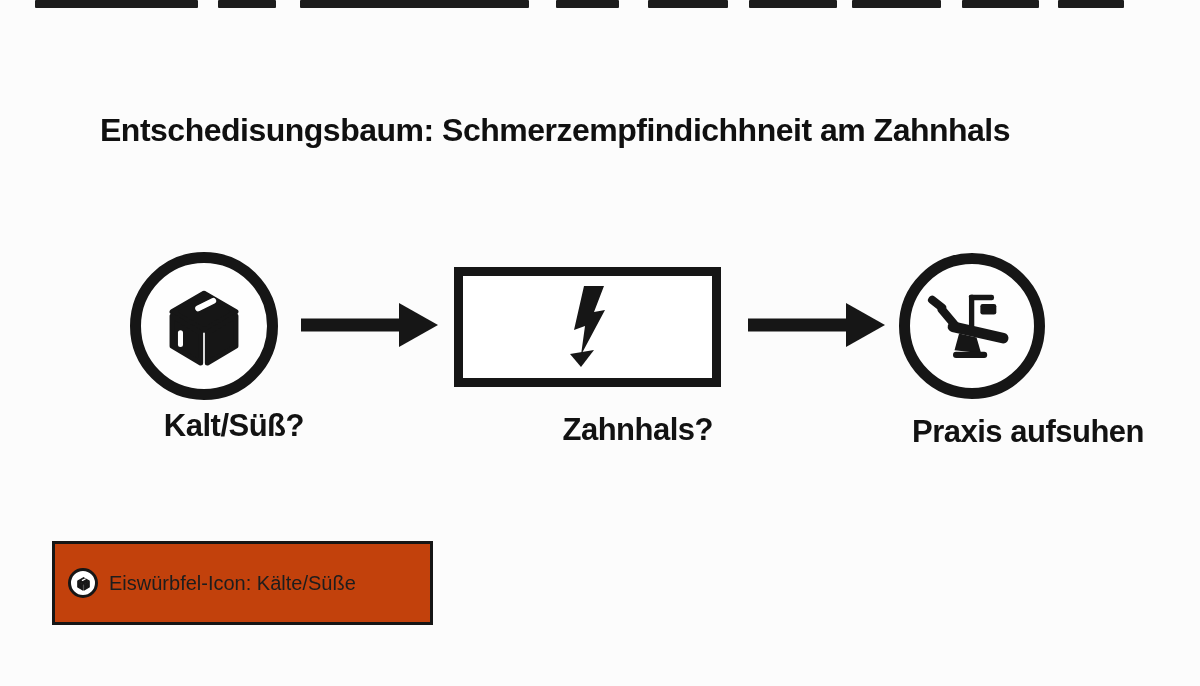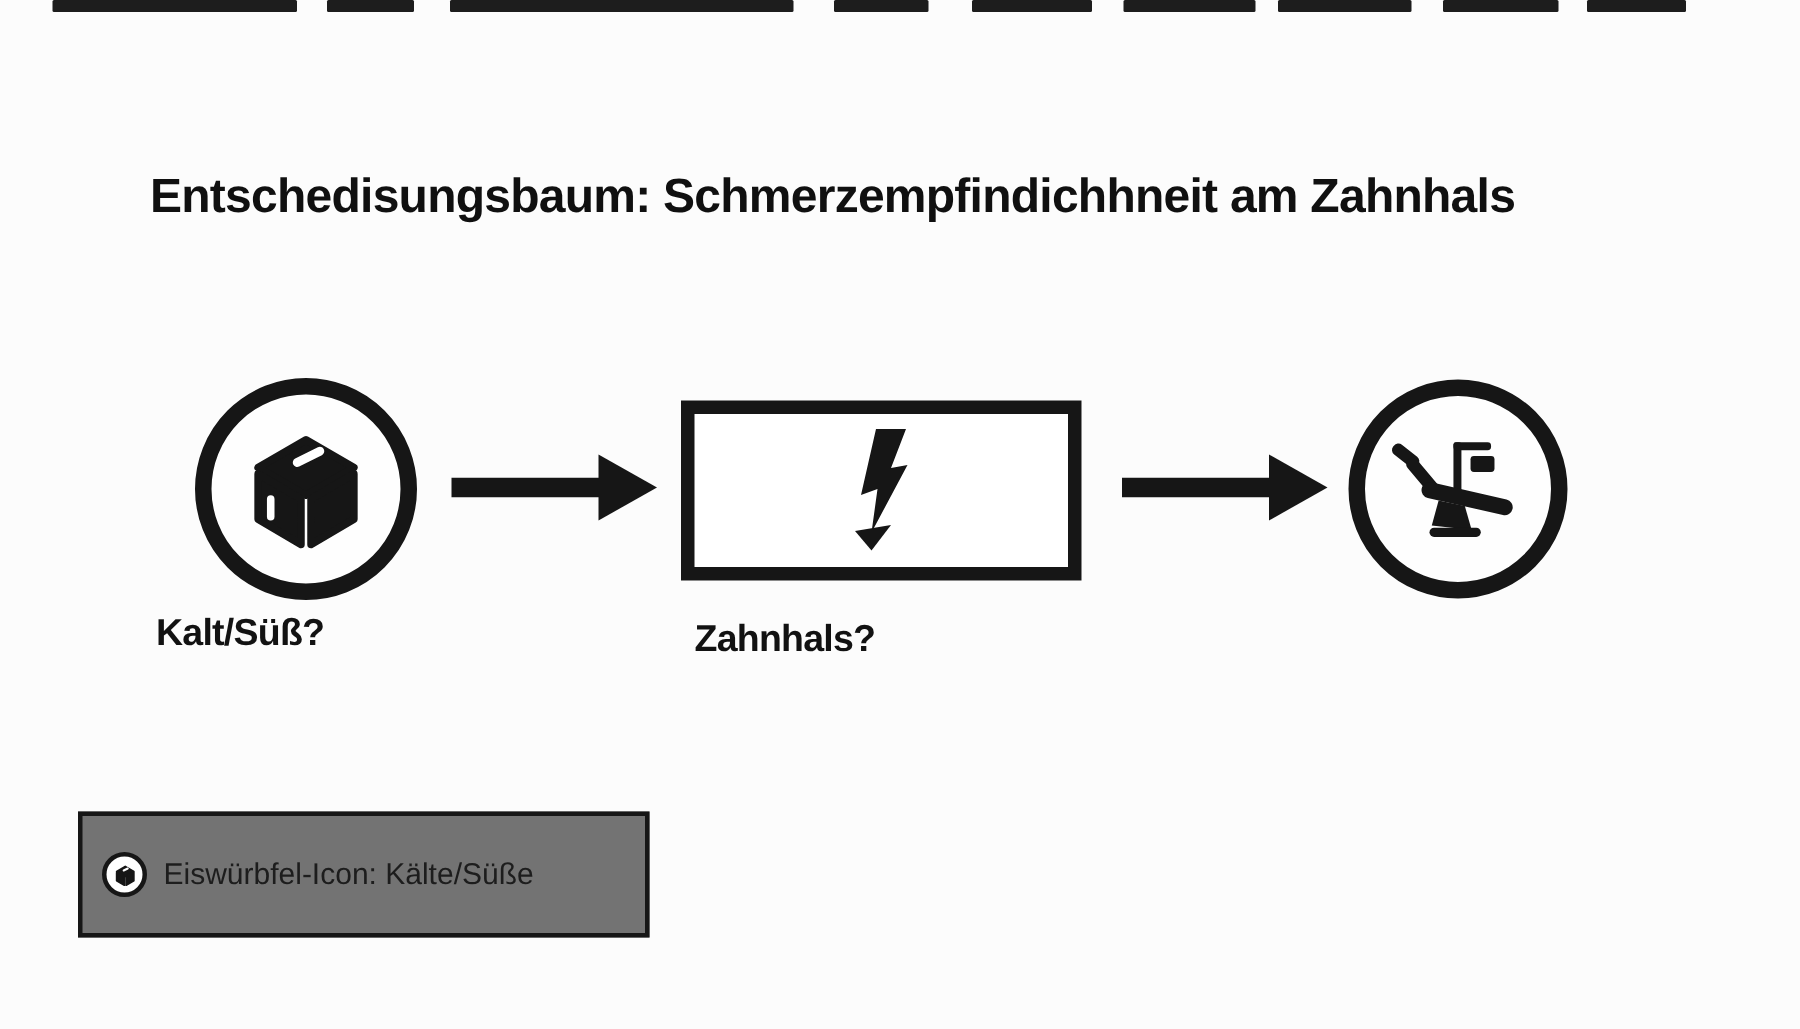--- a/index.html
+++ b/index.html
@@ -24,31 +24,31 @@
 
   .node-circle-1{left:130px;top:252px;width:126px;height:126px;}
   .node-rect-2{left:454px;top:267px;width:249px;height:102px;}
   .node-circle-3{left:899px;top:253px;width:124px;height:124px;}
 
   .arrow{position:absolute;width:142px;height:48px;}
   .arrow-1{left:298px;top:301px;}
   .arrow-2{left:745px;top:301px;}
 
   .node-label{
-    position:absolute;text-align:left;
-    font-size:25px;font-weight:bold;color:#121212;letter-spacing:-0.5px;
+    position:absolute;text-align:right;
+    font-size:31px;font-weight:bold;color:#121212;letter-spacing:-0.5px;
     white-space:nowrap;
   }
   .node-label-1{left:104px;top:408px;width:200px;}
   .node-label-2{left:463px;top:412px;width:250px;}
   .node-label-3{left:824px;top:414px;width:320px;}
 
   .legend{
     position:absolute;left:52px;top:541px;width:381px;height:84px;
-    box-sizing:border-box;border:3px solid #161616;background:#737373;
+    box-sizing:border-box;border:3px solid #161616;background:#c2410c;
     display:flex;flex-direction:column;justify-content:space-evenly;
     padding-left:13px;
   }
   .legend-row{display:flex;align-items:center;gap:11px;}
   .legend-icon{
     width:24px;height:24px;border:3px solid #161616;border-radius:50%;
     display:flex;align-items:center;justify-content:center;flex:0 0 auto;
     background:#fff;
   }
   .legend-text{font-size:20px;color:#1d1d1d;white-space:nowrap;}
@@ -113,20 +113,21 @@
         <polygon points="58,85 81,90 87,111 52,107"></polygon>
         <rect x="50" y="109" width="45" height="8" rx="4"></rect>
       </g>
       <line x1="35" y1="53" x2="56" y2="78" stroke="#161616" stroke-width="11" stroke-linecap="round"></line>
       <line x1="50" y1="76" x2="116" y2="91" stroke="#161616" stroke-width="14" stroke-linecap="round"></line>
     </svg>
   </div>
 
   <div class="node-label node-label-1">Kalt/Süß?</div>
   <div class="node-label node-label-2">Zahnhals?</div>
+  <div class="node-label node-label-3">Praxis aufsuhen</div>
 
   <div class="legend">
     <div class="legend-row">
       <span class="legend-icon">
         <svg width="15" height="15" viewBox="0 0 100 100">
           <g fill="#161616" stroke="#161616" stroke-width="8" stroke-linejoin="round">
             <polygon points="50,11 88,33 50,55 12,33"></polygon>
             <polygon points="12,38 46,58 46,94 12,74"></polygon>
             <polygon points="88,38 54,58 54,94 88,74"></polygon>
           </g>

